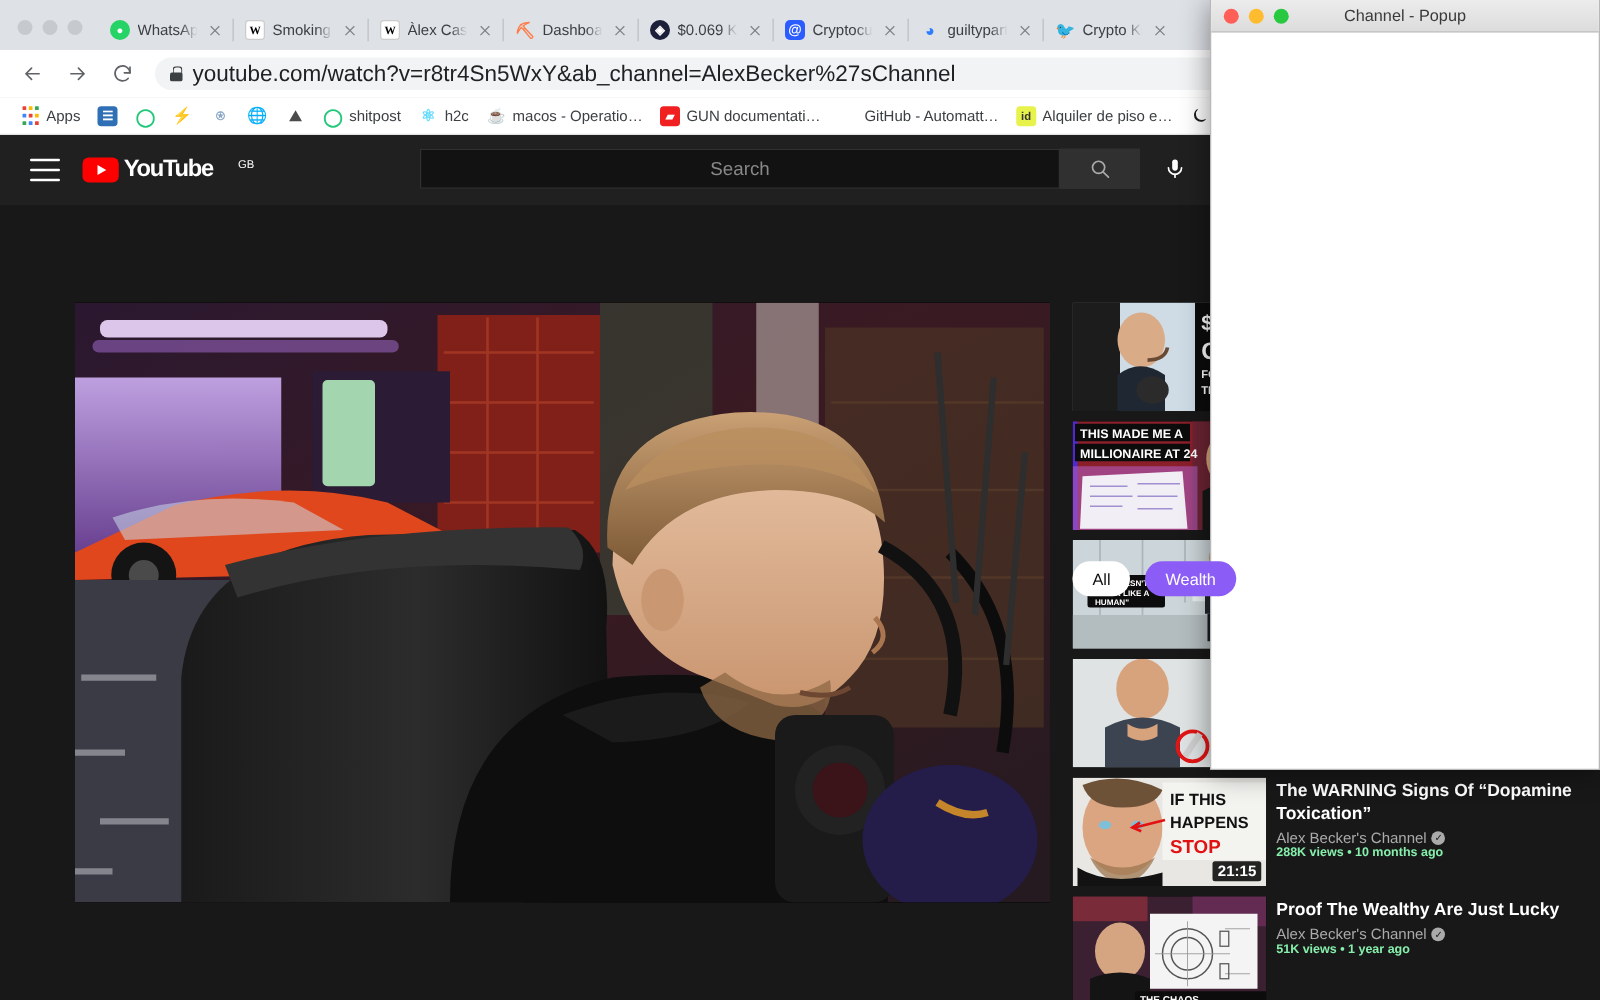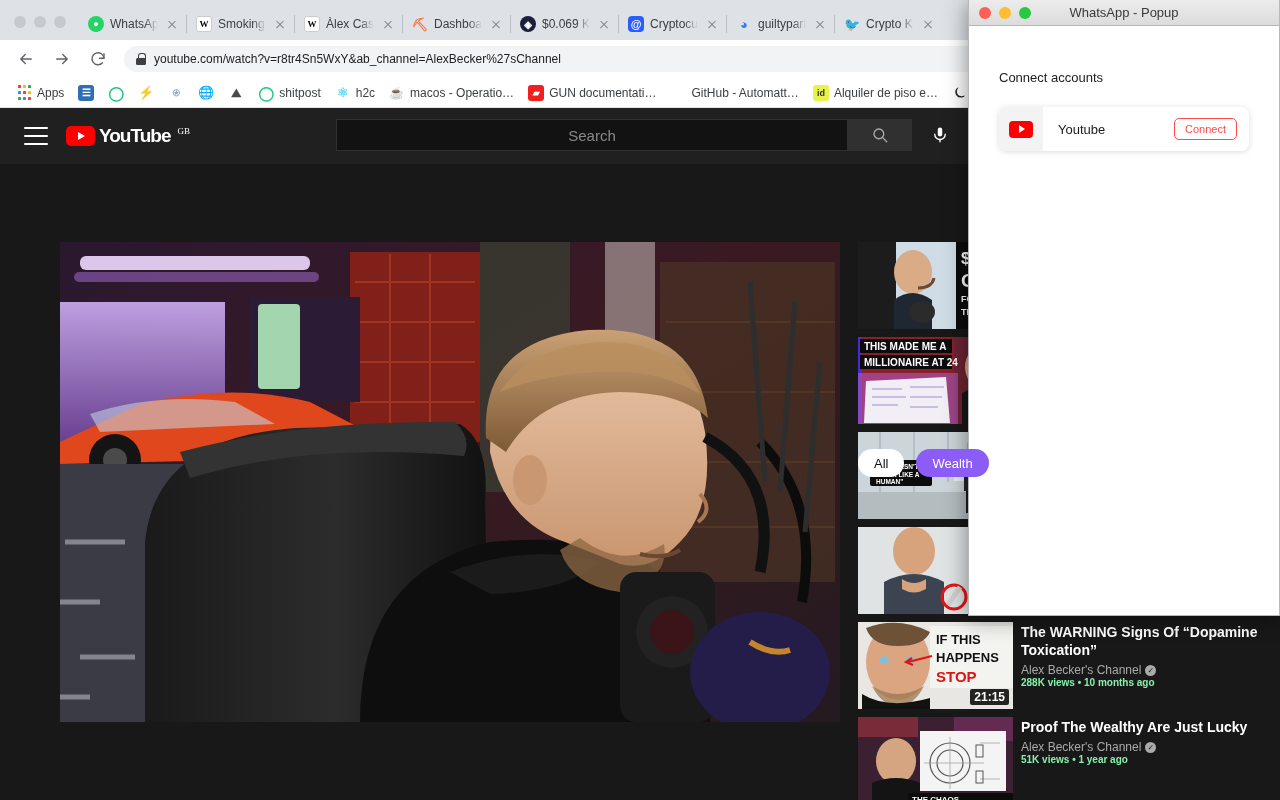--- a/index.html
+++ b/index.html
@@ -60,21 +60,21 @@
             color:#5f6368; }
   .omnibox {
     flex:1 1 auto; height:26px; margin:0 8px; background:#f1f3f4;
     border-radius:13px; display:flex; align-items:center; padding:0 12px; gap:8px;
   }
   .lock { width:10px; height:12px; position:relative; flex:0 0 10px; }
   .lock::before{ content:""; position:absolute; bottom:0; left:0; width:10px;height:7px;
                  background:#3c4043; border-radius:1.5px; }
   .lock::after{ content:""; position:absolute; top:0; left:2.2px; width:5.6px; height:6px;
                 border:1.6px solid #3c4043; border-bottom:none; border-radius:3px 3px 0 0; }
-  .urltext{ font-size:12px; color:#202124; white-space:nowrap; overflow:hidden;}
+  .urltext{ font-size:18px; color:#202124; white-space:nowrap; overflow:hidden;}
   .toolicon{ width:26px; height:26px; margin-left:2px; color:#5f6368;
              display:flex; align-items:center; justify-content:center; }
 
   
   .bookmarks{
     position:absolute; top:78px; left:0; width:1280px; height:30px;
     background:#fff; display:flex; align-items:center; padding:0 10px; gap:2px;
     border-bottom:1px solid #e3e3e3; overflow:hidden;
   }
   .bm{ display:flex; align-items:center; gap:5px; padding:2px 6px; border-radius:4px;
@@ -92,21 +92,21 @@
            padding:0 16px; position:relative; }
   .burger{ width:24px; height:18px; margin:0 18px 0 8px; display:flex;
            flex-direction:column; justify-content:space-between; }
   .burger span{ display:block; height:2px; background:#fff; border-radius:1px; }
   .ytlogo{ display:flex; align-items:flex-start; gap:4px; }
   .ytplay{ width:29px; height:20px; background:#ff0000; border-radius:5px;
            display:flex; align-items:center; justify-content:center; }
   .ytplay::after{ content:""; border-left:7px solid #fff; border-top:4.5px solid transparent;
                   border-bottom:4.5px solid transparent; margin-left:2px;}
   .ytword{ font-size:19px; font-weight:bold; letter-spacing:-1px; color:#fff; line-height:20px;}
-  .ytcc{ font-size:9px; color:#fff; line-height:10px; margin-left:3px;font-family:Liberation Serif, serif; }
+  .ytcc{ font-size:9px; color:#fff; line-height:10px; margin-left:16px; }
   .ytsearchwrap{ position:absolute; left:336px; top:11px; display:flex; }
   .ytsearch{ width:512px; height:32px; background:#121212; border:1px solid #303030;
              display:flex; align-items:center; padding:0 8px; }
   .ytsearch input{ all:unset; width:100%; font-size:15px; color:#fff;
                    font-family:"Liberation Sans",sans-serif;text-align:center; }
   .ytsearch input::placeholder{ color:#888; }
   .ytsbtn{ width:64px; height:32px; background:#303030; border:1px solid #303030;
            border-left:none; display:flex; align-items:center; justify-content:center; }
   .ytmic{ width:40px; height:32px; display:flex; align-items:center; justify-content:center;
           margin-left:8px; }
@@ -593,26 +593,16 @@
     </div>
   </div>
 
   <div class="popup">
     <div class="popbar">
       <div class="pdots">
         <span class="pd pdr"></span>
         <span class="pd pdy"></span>
         <span class="pd pdg"></span>
       </div>
-      <div class="poptitle">WhatsApp - Popup</div>
-    </div>
-    <div class="popbody">
-      <div class="popheading">Connect accounts</div>
-      <div class="acctcard">
-        <span class="acctico">
-          <span class="ytsq"></span>
-        </span>
-        <span class="acctname">Youtube</span>
-        <button class="connectbtn">Connect</button>
-      </div>
+      <div class="poptitle">Channel - Popup</div>
     </div>
   </div>
 </div>
 
 </body></html>

